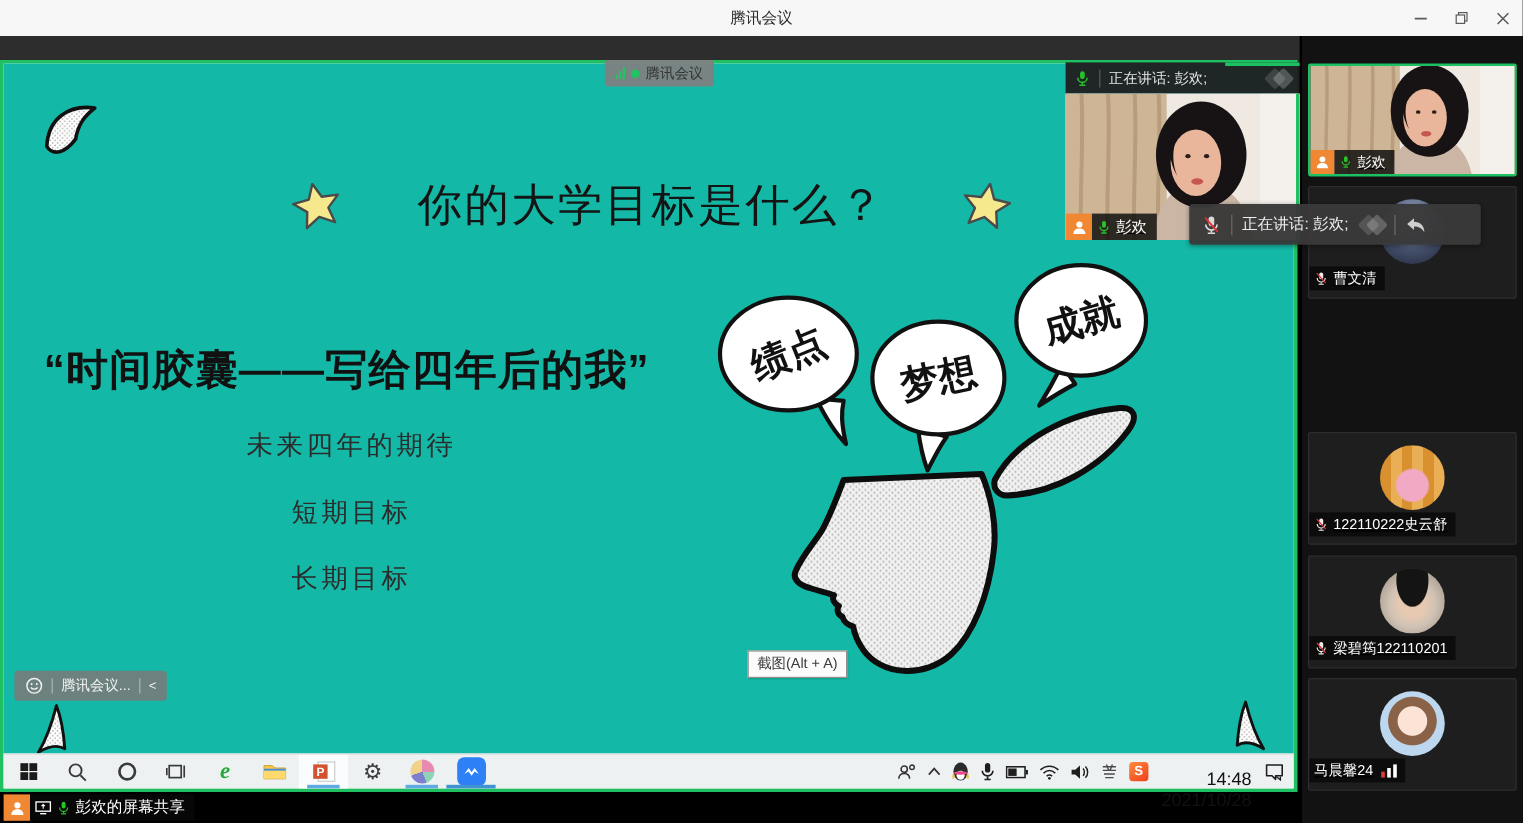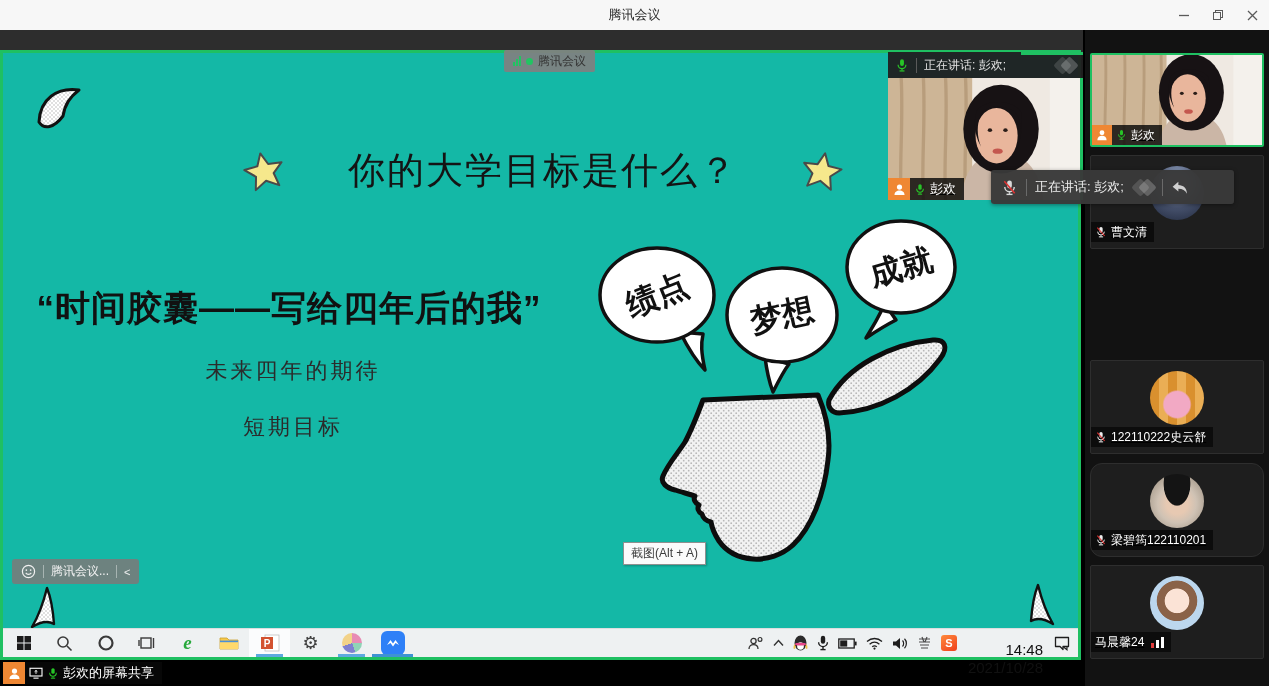--- a/index.html
+++ b/index.html
@@ -78,21 +78,21 @@
   .chat-bubble .ph { font-size:12px; color:#f1f1f1; }
   .chat-bubble .col { font-size:11px; color:#f1f1f1; }
 
   .share-label-row { position:absolute; left:3px; top:662px; display:flex; z-index:25; }
   .share-label-row .plate { height:22px; font-size:13px; }
 
   
   .sidebar { position:absolute; left:1085px; top:30px; width:184px; height:656px; background:#121212; z-index:10; }
   .tile { position:absolute; left:5px; width:174px; height:94px; background:#1e1e1e; border:1px solid #2e2e2e; border-radius:2px; overflow:hidden; }
   .tile.active { border:2px solid #1fc062; }
-  .t0 { top:23px; } .t1 { top:125px; } .t2 { top:228px; } .t3 { top:330px; } .t4 { top:433px;border-radius:12px; } .t5 { top:535px; }
+  .t0 { top:23px; } .t1 { top:125px; } .t2 { top:228px; } .t3 { top:330px; } .t4 { top:433px; } .t5 { top:535px; }
   .avatar { position:absolute; left:50%; top:10px; transform:translateX(-50%); width:54px; height:54px; border-radius:50%; }
   .av-cao { background:radial-gradient(circle at 50% 32%,#96a6c6 0 20%,#45506b 55%,#20283c 100%); }
   .av-sky { background:radial-gradient(circle at 62% 42%,#ffffff 0 24%,rgba(255,255,255,0) 46%),linear-gradient(160deg,#9cc4e8,#cfe5f7); }
   .av-pig { background:radial-gradient(circle at 50% 62%,#f2a9c4 0 30%,rgba(0,0,0,0) 34%),repeating-linear-gradient(90deg,#d9902e 0 9px,#eaae55 9px 18px); }
   .av-beret { background:radial-gradient(ellipse at 50% 18%,#141414 0 34%,rgba(0,0,0,0) 36%),radial-gradient(circle at 50% 55%,#e7c9b2 0 26%,#cfc2b4 48%,#8d8273 100%); }
   .av-girl { background:radial-gradient(circle at 50% 46%,#fbe3d6 0 30%,#8a6248 32% 50%,#bcd7ee 52%); }
   .tile .nameplate-row { left:0; bottom:6px; }
   .tile .plate { height:20px; font-size:12px; padding:0 7px 0 4px; }
   .tile .obadge { width:20px; height:20px; }
 
@@ -165,20 +165,21 @@
         <span>
           <svg width="42" height="40" viewBox="0 0 42 40" style="transform:rotate(10deg)">
             <polygon points="21,2 26.5,14 40,15 30,24 33,37 21,30 9,37 12,24 2,15 15.5,14" fill="#f6e88c" stroke="#4a4a4a" stroke-width="2" stroke-linejoin="round"></polygon>
           </svg>
         </span>
       </div>
 
       <div class="slide-quote">“时间胶囊——写给四年后的我”</div>
       <div class="slide-item si1">短期目标</div>
       <div class="slide-item si0">未来四年的期待</div>
+      <div class="slide-item si2">长期目标</div>
 
       <div class="artwork">
         <svg width="390" height="360" viewBox="0 0 390 360">
           <defs>
             <pattern id="ht2" width="5" height="5" patternUnits="userSpaceOnUse">
               <rect width="5" height="5" fill="#f2f2f2"></rect>
               <circle cx="1.2" cy="1.2" r="0.9" fill="#b8b8b8"></circle>
               <circle cx="3.7" cy="3.7" r="0.9" fill="#b8b8b8"></circle>
             </pattern>
           </defs>

